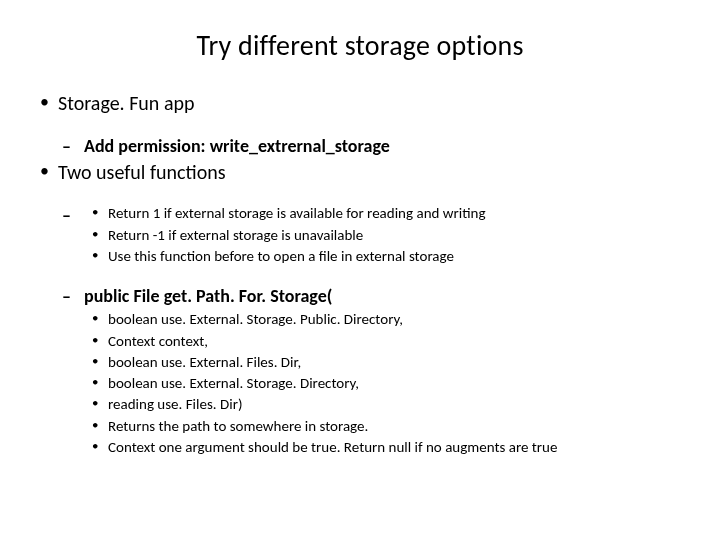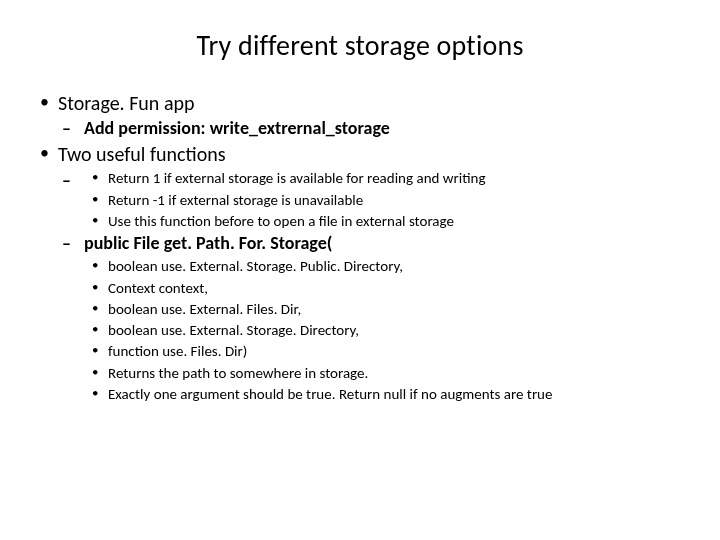--- a/index.html
+++ b/index.html
@@ -43,21 +43,21 @@
     font-size: 18px;
   }
 
   
   .l2 > li {
     position: relative;
     padding-left: 26px;
     font-size: 18px;
     font-weight: 700;
     line-height: 1.35;
-    margin-top: 0;
+    margin-top: 18px;
   }
   .l2 > li::before {
     content: "–";
     position: absolute;
     left: 4px;
     top: 0;
     font-size: 18px;
     font-weight: 700;
   }
 
@@ -109,23 +109,23 @@
           </ul>
         </li>
 
         <li class="l2-block">
           <span>public File get. Path. For. Storage(</span>
           <ul class="l3">
             <li>boolean use. External. Storage. Public. Directory,</li>
             <li>Context context,</li>
             <li>boolean use. External. Files. Dir,</li>
             <li>boolean use. External. Storage. Directory,</li>
-            <li>function use. Files. Dir)</li>
+            <li>reading use. Files. Dir)</li>
             <li>Returns the path to somewhere in storage.</li>
-            <li>Exactly one argument should be true. Return null if no augments are true</li>
+            <li>Context one argument should be true. Return null if no augments are true</li>
           </ul>
         </li>
 
       </ul>
     </li>
 
   </ul>
 </div>
 
 </body></html>

